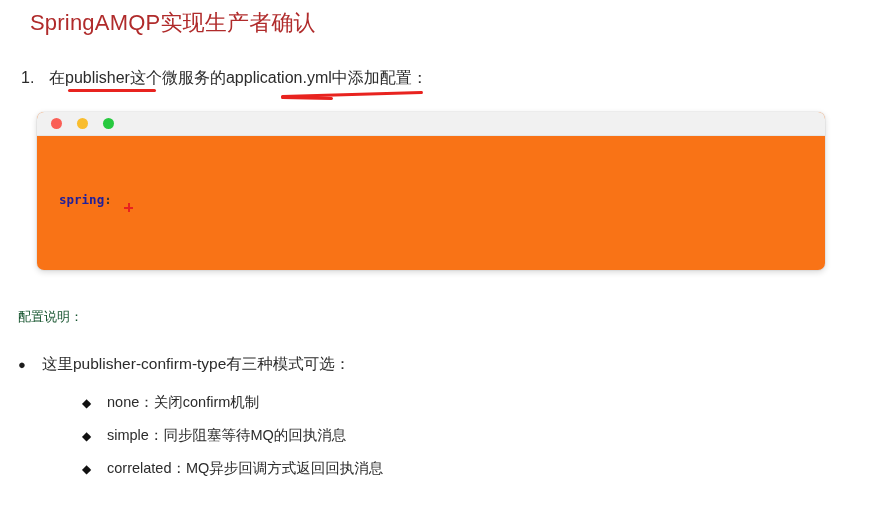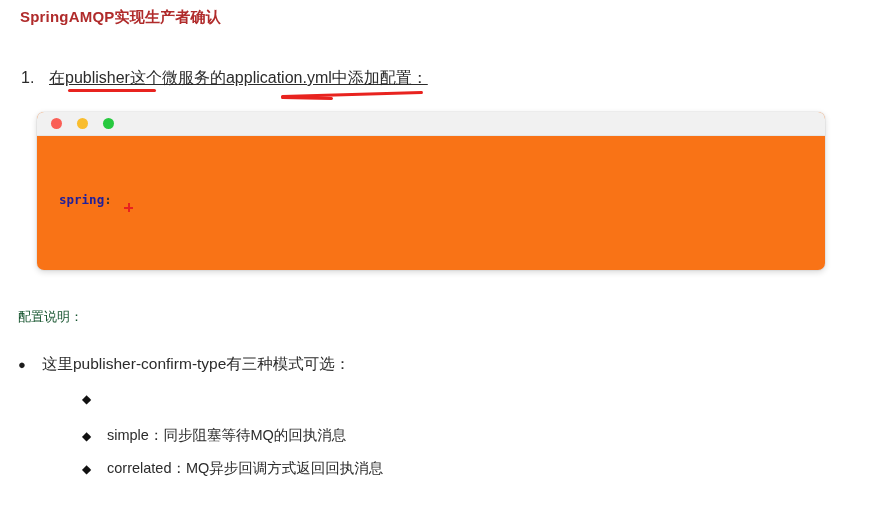--- a/index.html
+++ b/index.html
@@ -13,38 +13,37 @@
     position: relative;
     overflow: hidden;
     font-family: "Liberation Sans", "DejaVu Sans", sans-serif;
     color: #222222;
     -webkit-font-smoothing: antialiased;
   }
 
   
   .doc-title {
     position: absolute;
-    left: 20px;
+    left: 30px;
     top: 8px;
-    font-size: 15px;
-    font-weight: bold;
+    font-size: 22px;
+    font-weight: normal;
     color: #b02b2b;
     letter-spacing: 0.2px;
     white-space: nowrap;
   }
 
   
   .step-row {
     position: absolute;
     left: 21px;
     top: 68px;
     font-size: 16px;
     color: #2b2b2b;
     white-space: nowrap;
-    text-decoration: underline;
   }
   .step-num {
     display: inline-block;
     width: 28px;
   }
 
   
   .annot {
     position: absolute;
     background: #e8231f;
@@ -214,20 +213,21 @@
 
 <div class="notes-label">配置说明：</div>
 
 <div class="bullet-row lvl1">
   <span class="bullet-mark">●</span>
   <span>这里publisher-confirm-type有三种模式可选：</span>
 </div>
 
 <div class="sub-row r0">
   <span class="diamond-mark">◆</span>
+  <span>none：关闭confirm机制</span>
 </div>
 
 <div class="sub-row r1">
   <span class="diamond-mark">◆</span>
   <span>simple：同步阻塞等待MQ的回执消息</span>
 </div>
 
 <div class="sub-row r2">
   <span class="diamond-mark">◆</span>
   <span>correlated：MQ异步回调方式返回回执消息</span>

